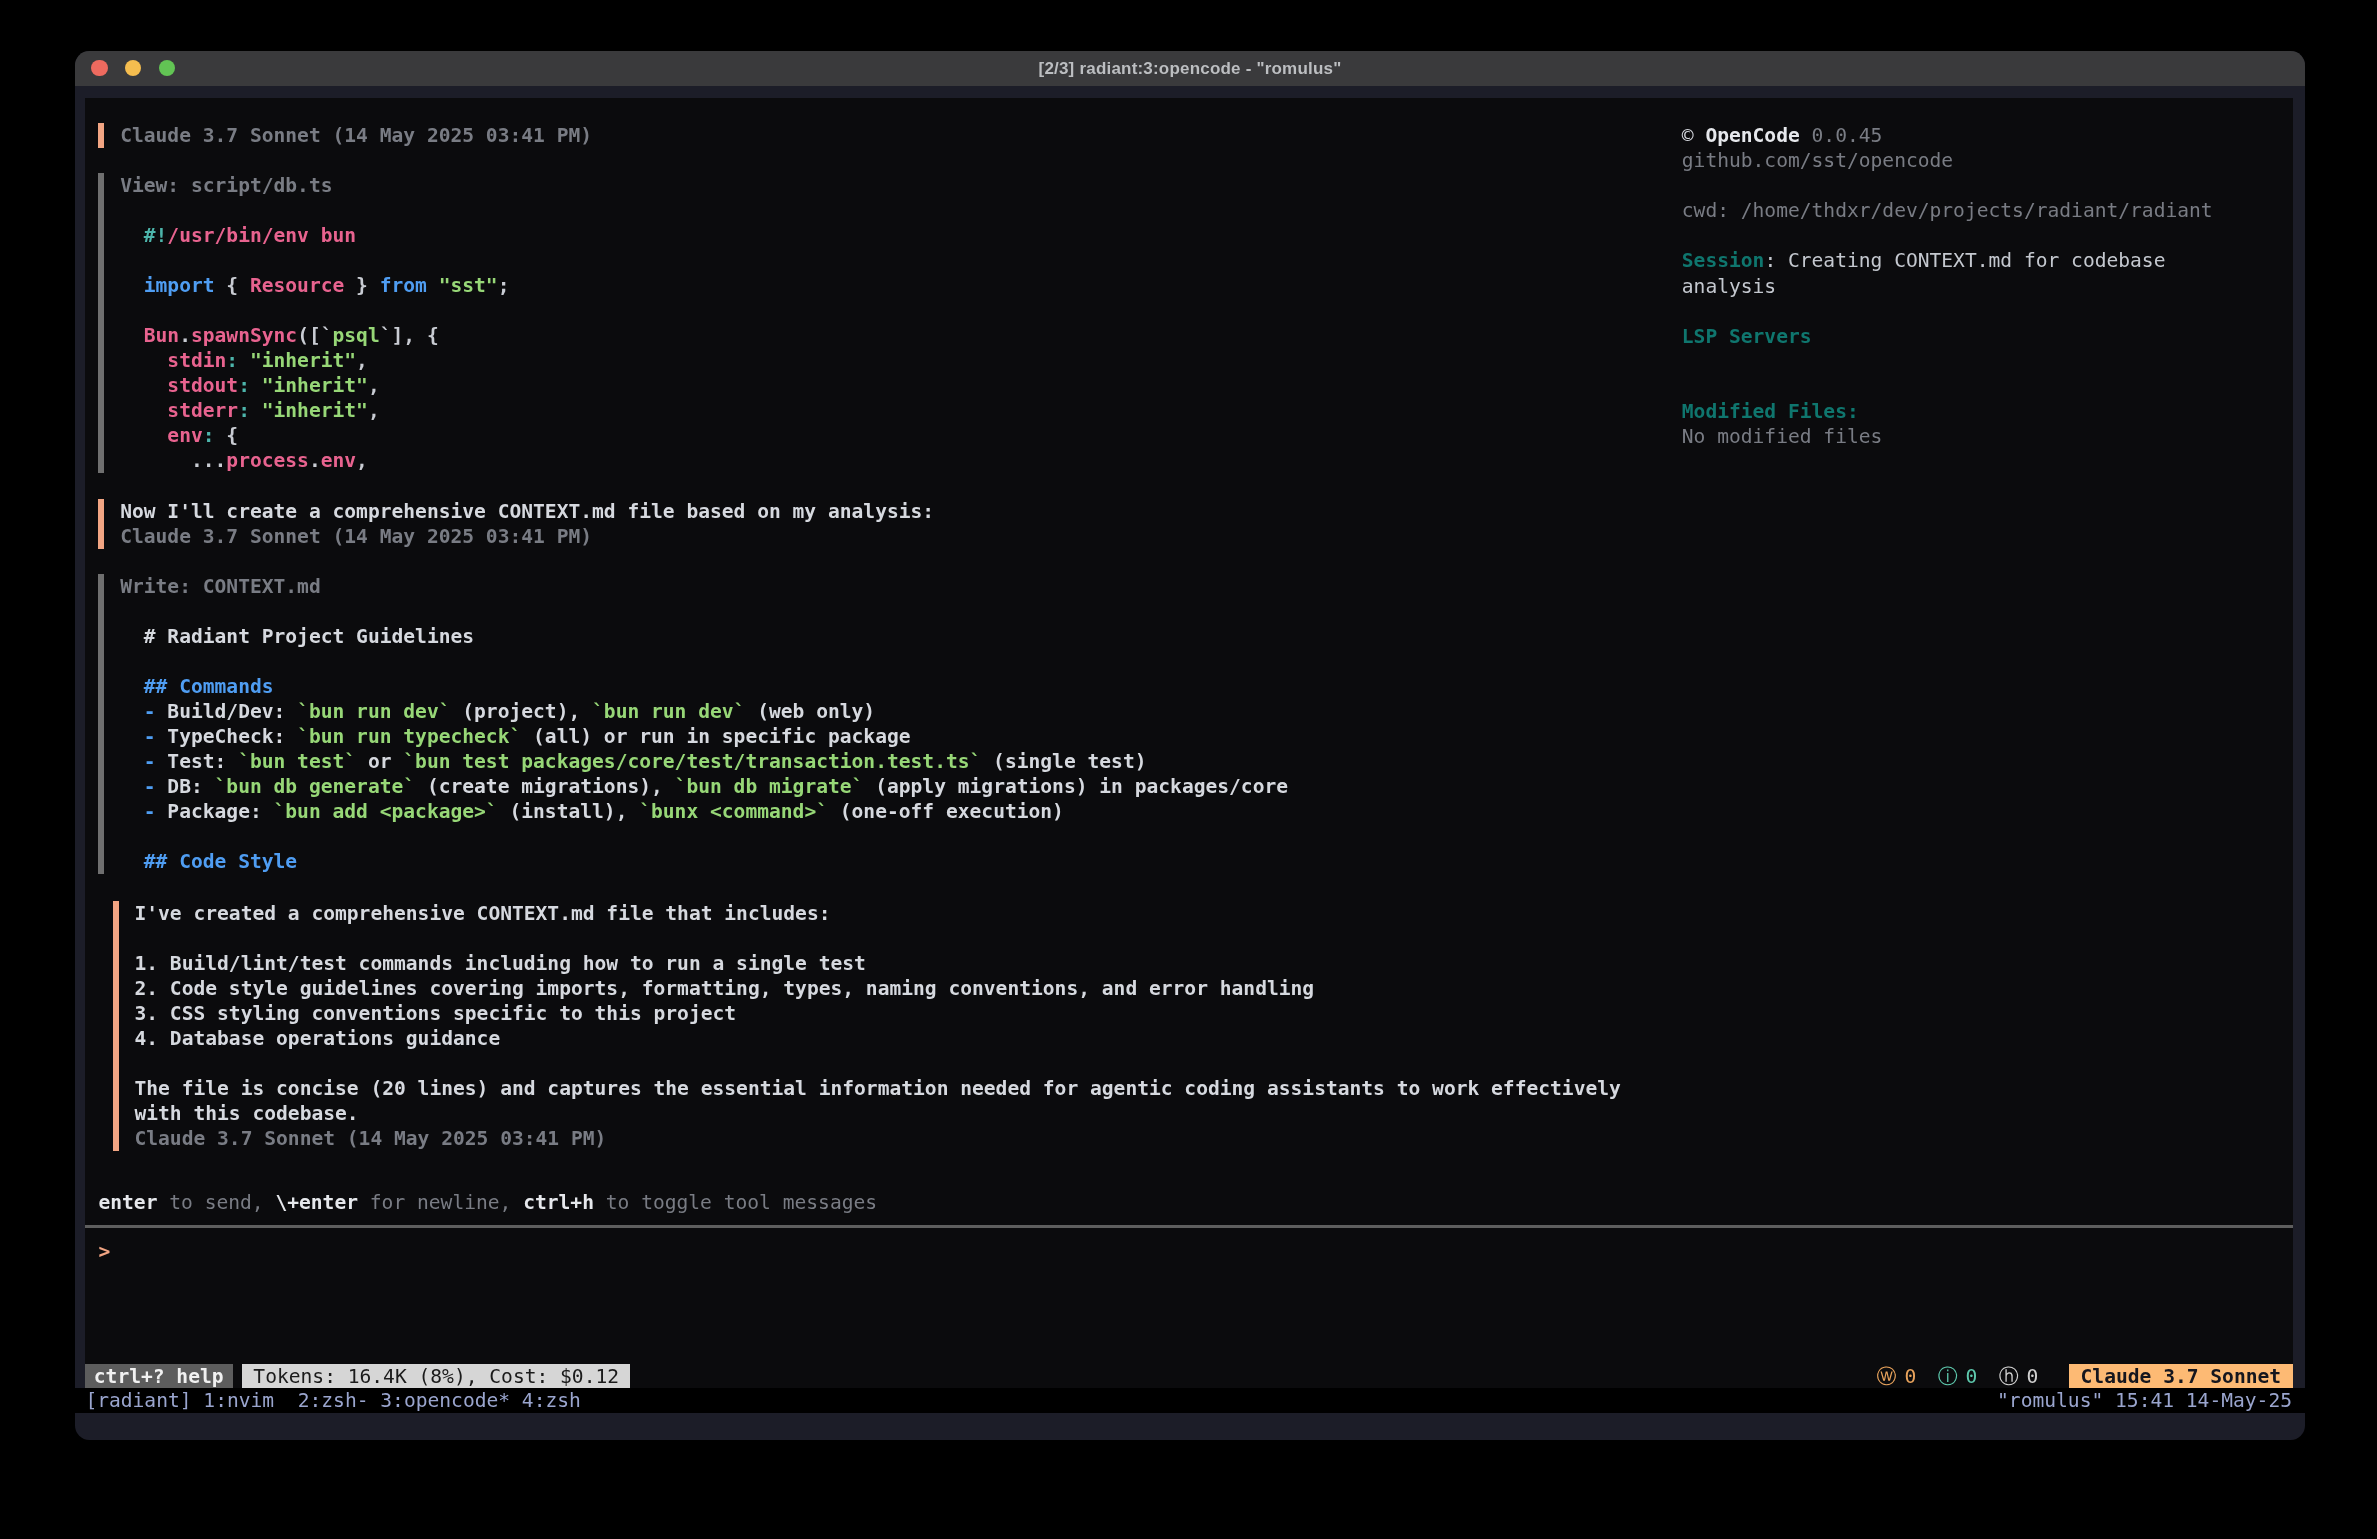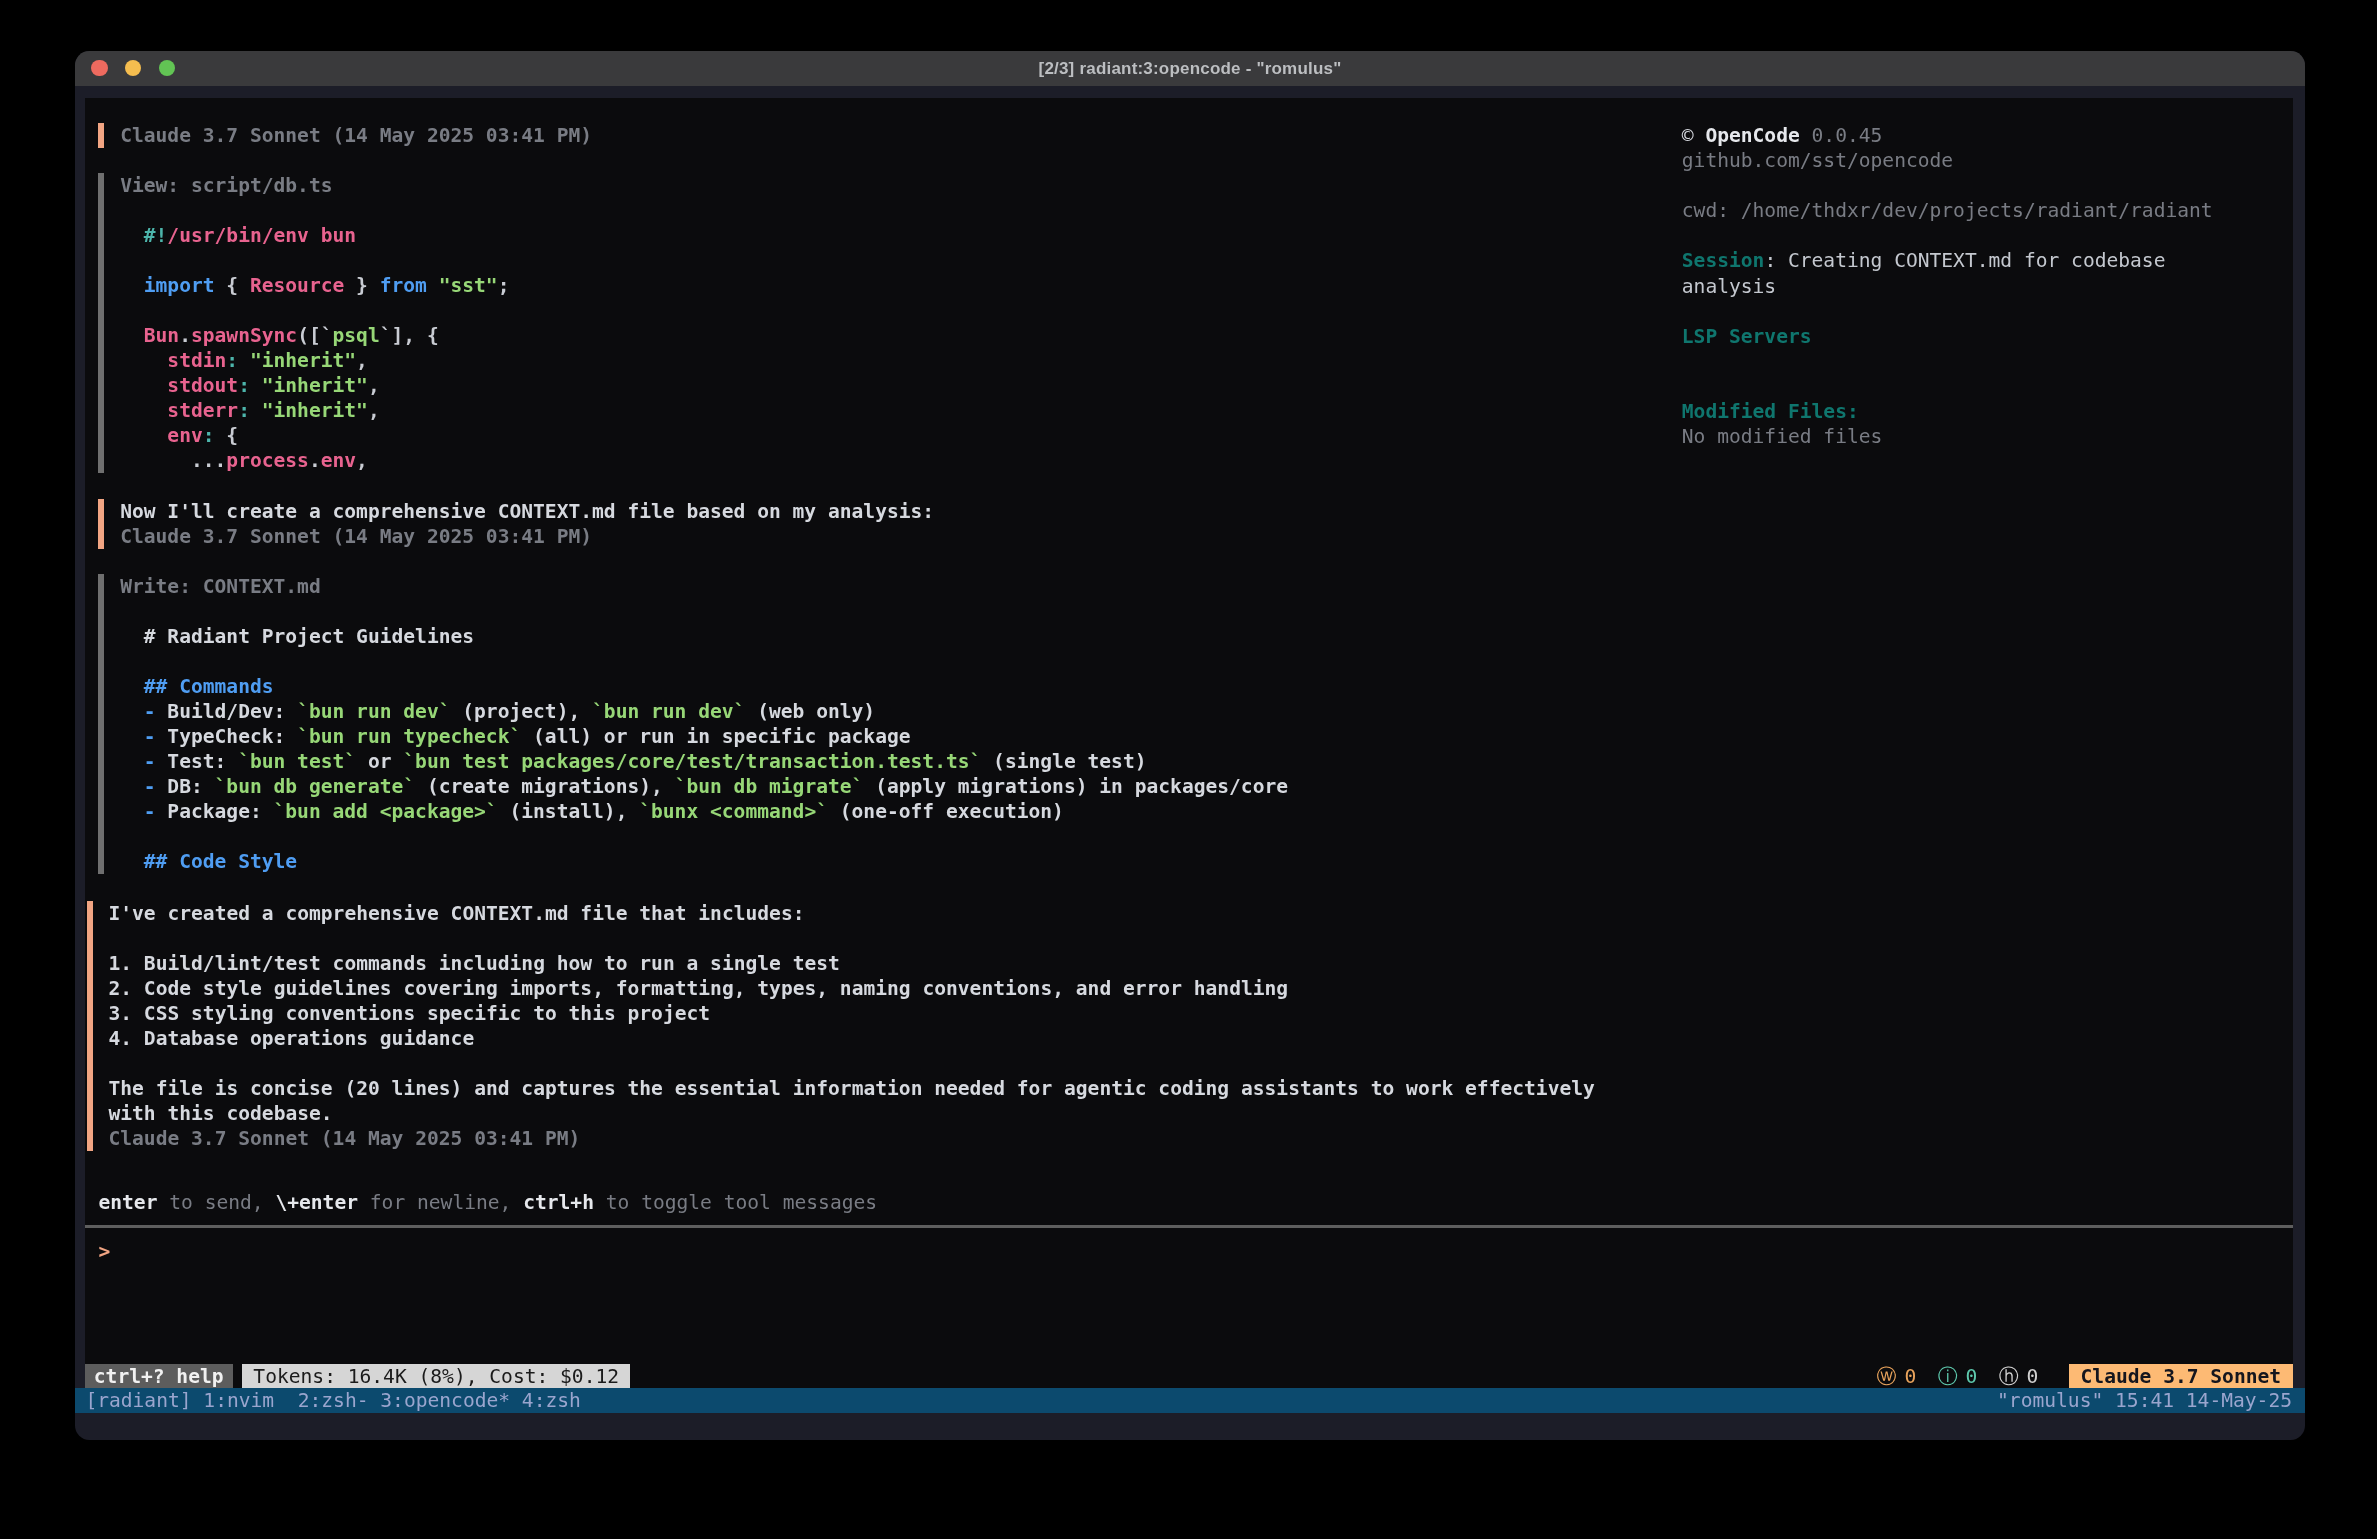--- a/index.html
+++ b/index.html
@@ -53,21 +53,21 @@
   .chip.tokens{background:#d6d6d6;color:#1b1b1b;margin-left:9.8px;padding:0 11px;}
   .status-right{margin-left:auto;display:flex;align-items:center;}
   .diag{display:flex;align-items:center;margin-right:21.5px;white-space:pre;}
   .diag .glyph{font-size:20px;margin-right:7.8px;}
   .diag.warn{color:#e8a35c;}
   .diag.info{color:#5ec9ad;}
   .diag.hintd{color:#d0d0d0;}
   .chip.model{background:#fdba74;color:#15161e;font-weight:700;padding:0 11.7px;margin-left:9px;}
   .sidebar-line{position:absolute;height:25px;line-height:25px;white-space:pre;}
   .tmuxbar{
-    position:absolute;left:0;top:1337px;width:100%;height:25px;background:#0c4a6e;
+    position:absolute;left:0;top:1337px;width:100%;height:25px;background:#000000;
     color:#9aa5ce;font-size:19.6px;display:flex;align-items:center;
     padding:0 13px 0 10.4px;white-space:pre;
   }
   .tmux-right{margin-left:auto;}
 </style>
 </head>
 <body>
 
 <div class="window">
 
@@ -114,21 +114,21 @@
         <div class="t-line"><span class="c-white">  </span><span class="c-blue">## Commands</span></div>
         <div class="t-line"><span class="c-white">  </span><span class="c-blue">- </span><span class="c-white">Build/Dev: </span><span class="c-green">`bun run dev`</span><span class="c-white"> (project), </span><span class="c-green">`bun run dev`</span><span class="c-white"> (web only)</span></div>
         <div class="t-line"><span class="c-white">  </span><span class="c-blue">- </span><span class="c-white">TypeCheck: </span><span class="c-green">`bun run typecheck`</span><span class="c-white"> (all) or run in specific package</span></div>
         <div class="t-line"><span class="c-white">  </span><span class="c-blue">- </span><span class="c-white">Test: </span><span class="c-green">`bun test`</span><span class="c-white"> or </span><span class="c-green">`bun test packages/core/test/transaction.test.ts`</span><span class="c-white"> (single test)</span></div>
         <div class="t-line"><span class="c-white">  </span><span class="c-blue">- </span><span class="c-white">DB: </span><span class="c-green">`bun db generate`</span><span class="c-white"> (create migrations), </span><span class="c-green">`bun db migrate`</span><span class="c-white"> (apply migrations) in packages/core</span></div>
         <div class="t-line"><span class="c-white">  </span><span class="c-blue">- </span><span class="c-white">Package: </span><span class="c-green">`bun add &lt;package&gt;`</span><span class="c-white"> (install), </span><span class="c-green">`bunx &lt;command&gt;`</span><span class="c-white"> (one-off execution)</span></div>
         <div class="t-line"></div>
         <div class="t-line"><span class="c-white">  </span><span class="c-blue">## Code Style</span></div>
       </div>
 
-    <div class="block accent-orange" style="left:2px;top:803px;">
+    <div class="block accent-orange" style="left:28px;top:803px;">
         <div class="t-line"><span class="c-white">I've created a comprehensive CONTEXT.md file that includes:</span></div>
         <div class="t-line"></div>
         <div class="t-line"><span class="c-white">1. Build/lint/test commands including how to run a single test</span></div>
         <div class="t-line"><span class="c-white">2. Code style guidelines covering imports, formatting, types, naming conventions, and error handling</span></div>
         <div class="t-line"><span class="c-white">3. CSS styling conventions specific to this project</span></div>
         <div class="t-line"><span class="c-white">4. Database operations guidance</span></div>
         <div class="t-line"></div>
         <div class="t-line"><span class="c-white">The file is concise (20 lines) and captures the essential information needed for agentic coding assistants to work effectively</span></div>
         <div class="t-line"><span class="c-white">with this codebase.</span></div>
         <div class="t-line"><span class="c-gray">Claude 3.7 Sonnet (14 May 2025 03:41 PM)</span></div>

